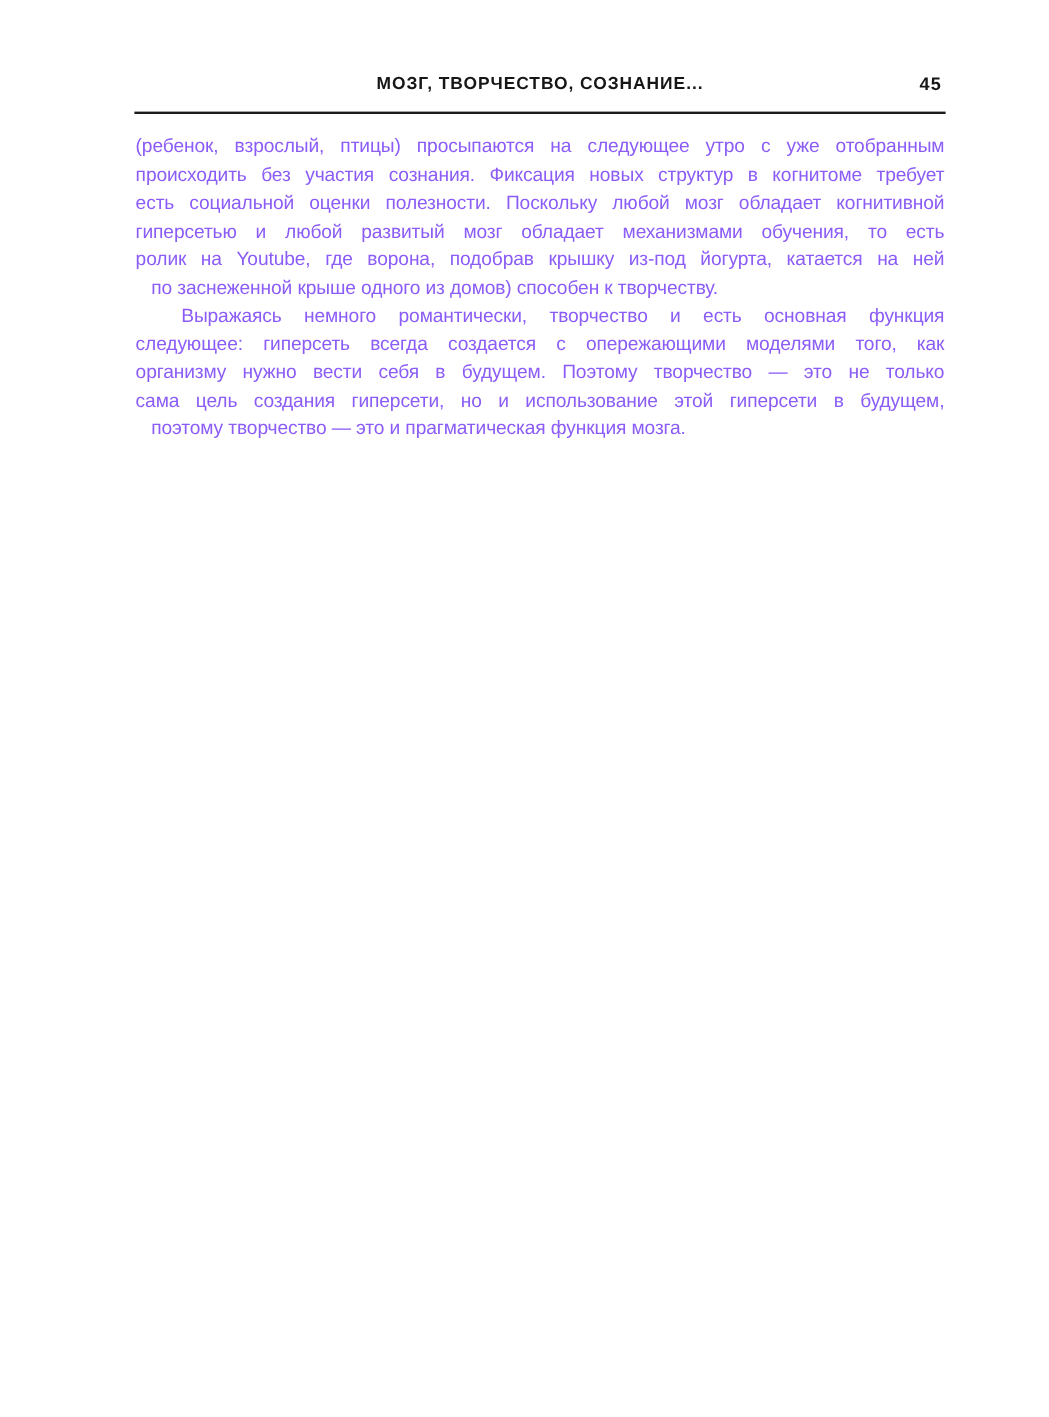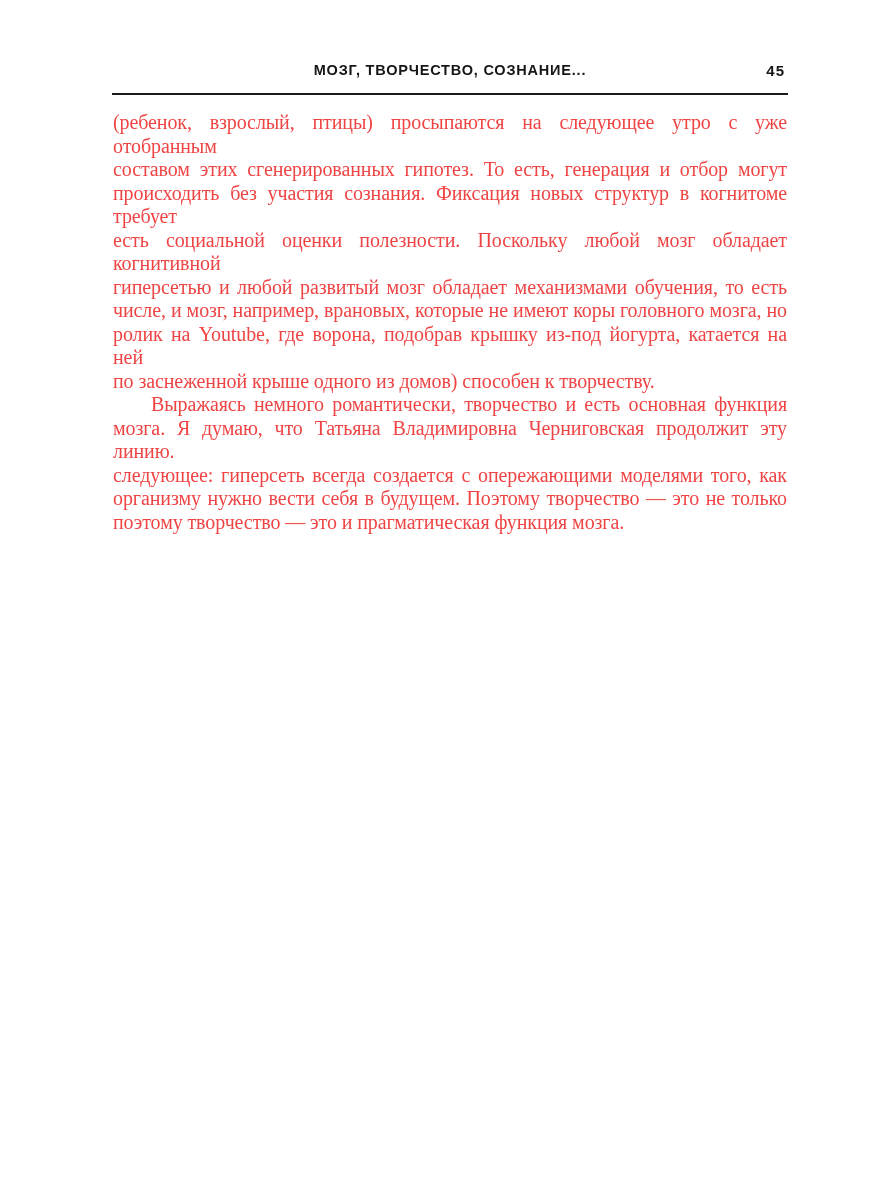--- a/index.html
+++ b/index.html
@@ -47,59 +47,57 @@
     left: 112px;
     width: 676px;
     height: 2px;
     background: #1c1c1c;
   }
   .body-text {
     position: absolute;
     top: 111px;
     left: 113px;
     width: 674px;
-    font-size: 20px;
+    font-size: 16px;
     line-height: 23.5px;
     letter-spacing: -0.1px;
-    color: #ef4444;
-    font-family: Liberation Serif, serif;
+    color: #8b5cf6;
   }
   .line {
     text-align: justify;
     text-align-last: justify;
     white-space: normal;
   }
   .line.para-end {
     text-align-last: left;
+    margin-left: 13px;
   }
   .line.indent {
     text-indent: 38px;
   }
 </style>
 </head>
 <body>
 
 <div class="page">
 
   <div class="running-head">
     <span class="running-title">МОЗГ, ТВОРЧЕСТВО, СОЗНАНИЕ...</span>
     <span class="page-number">45</span>
   </div>
 
   <div class="head-rule"></div>
 
   <div class="body-text">
       <div class="line">(ребенок, взрослый, птицы) просыпаются на следующее утро с уже отобранным</div>
-      <div class="line">составом этих сгенерированных гипотез. То есть, генерация и отбор могут</div>
       <div class="line">происходить без участия сознания. Фиксация новых структур в когнитоме требует</div>
       <div class="line">есть социальной оценки полезности. Поскольку любой мозг обладает когнитивной</div>
       <div class="line">гиперсетью и любой развитый мозг обладает механизмами обучения, то есть</div>
-      <div class="line">числе, и мозг, например, врановых, которые не имеют коры головного мозга, но</div>
       <div class="line">ролик на Youtube, где ворона, подобрав крышку из-под йогурта, катается на ней</div>
       <div class="line para-end">по заснеженной крыше одного из домов) способен к творчеству.</div>
       <div class="line indent">Выражаясь немного романтически, творчество и есть основная функция</div>
-      <div class="line">мозга. Я думаю, что Татьяна Владимировна Черниговская продолжит эту линию.</div>
       <div class="line">следующее: гиперсеть всегда создается с опережающими моделями того, как</div>
       <div class="line">организму нужно вести себя в будущем. Поэтому творчество — это не только</div>
+      <div class="line">сама цель создания гиперсети, но и использование этой гиперсети в будущем,</div>
       <div class="line para-end">поэтому творчество — это и прагматическая функция мозга.</div>
     </div>
 
 </div>
 
 </body></html>

